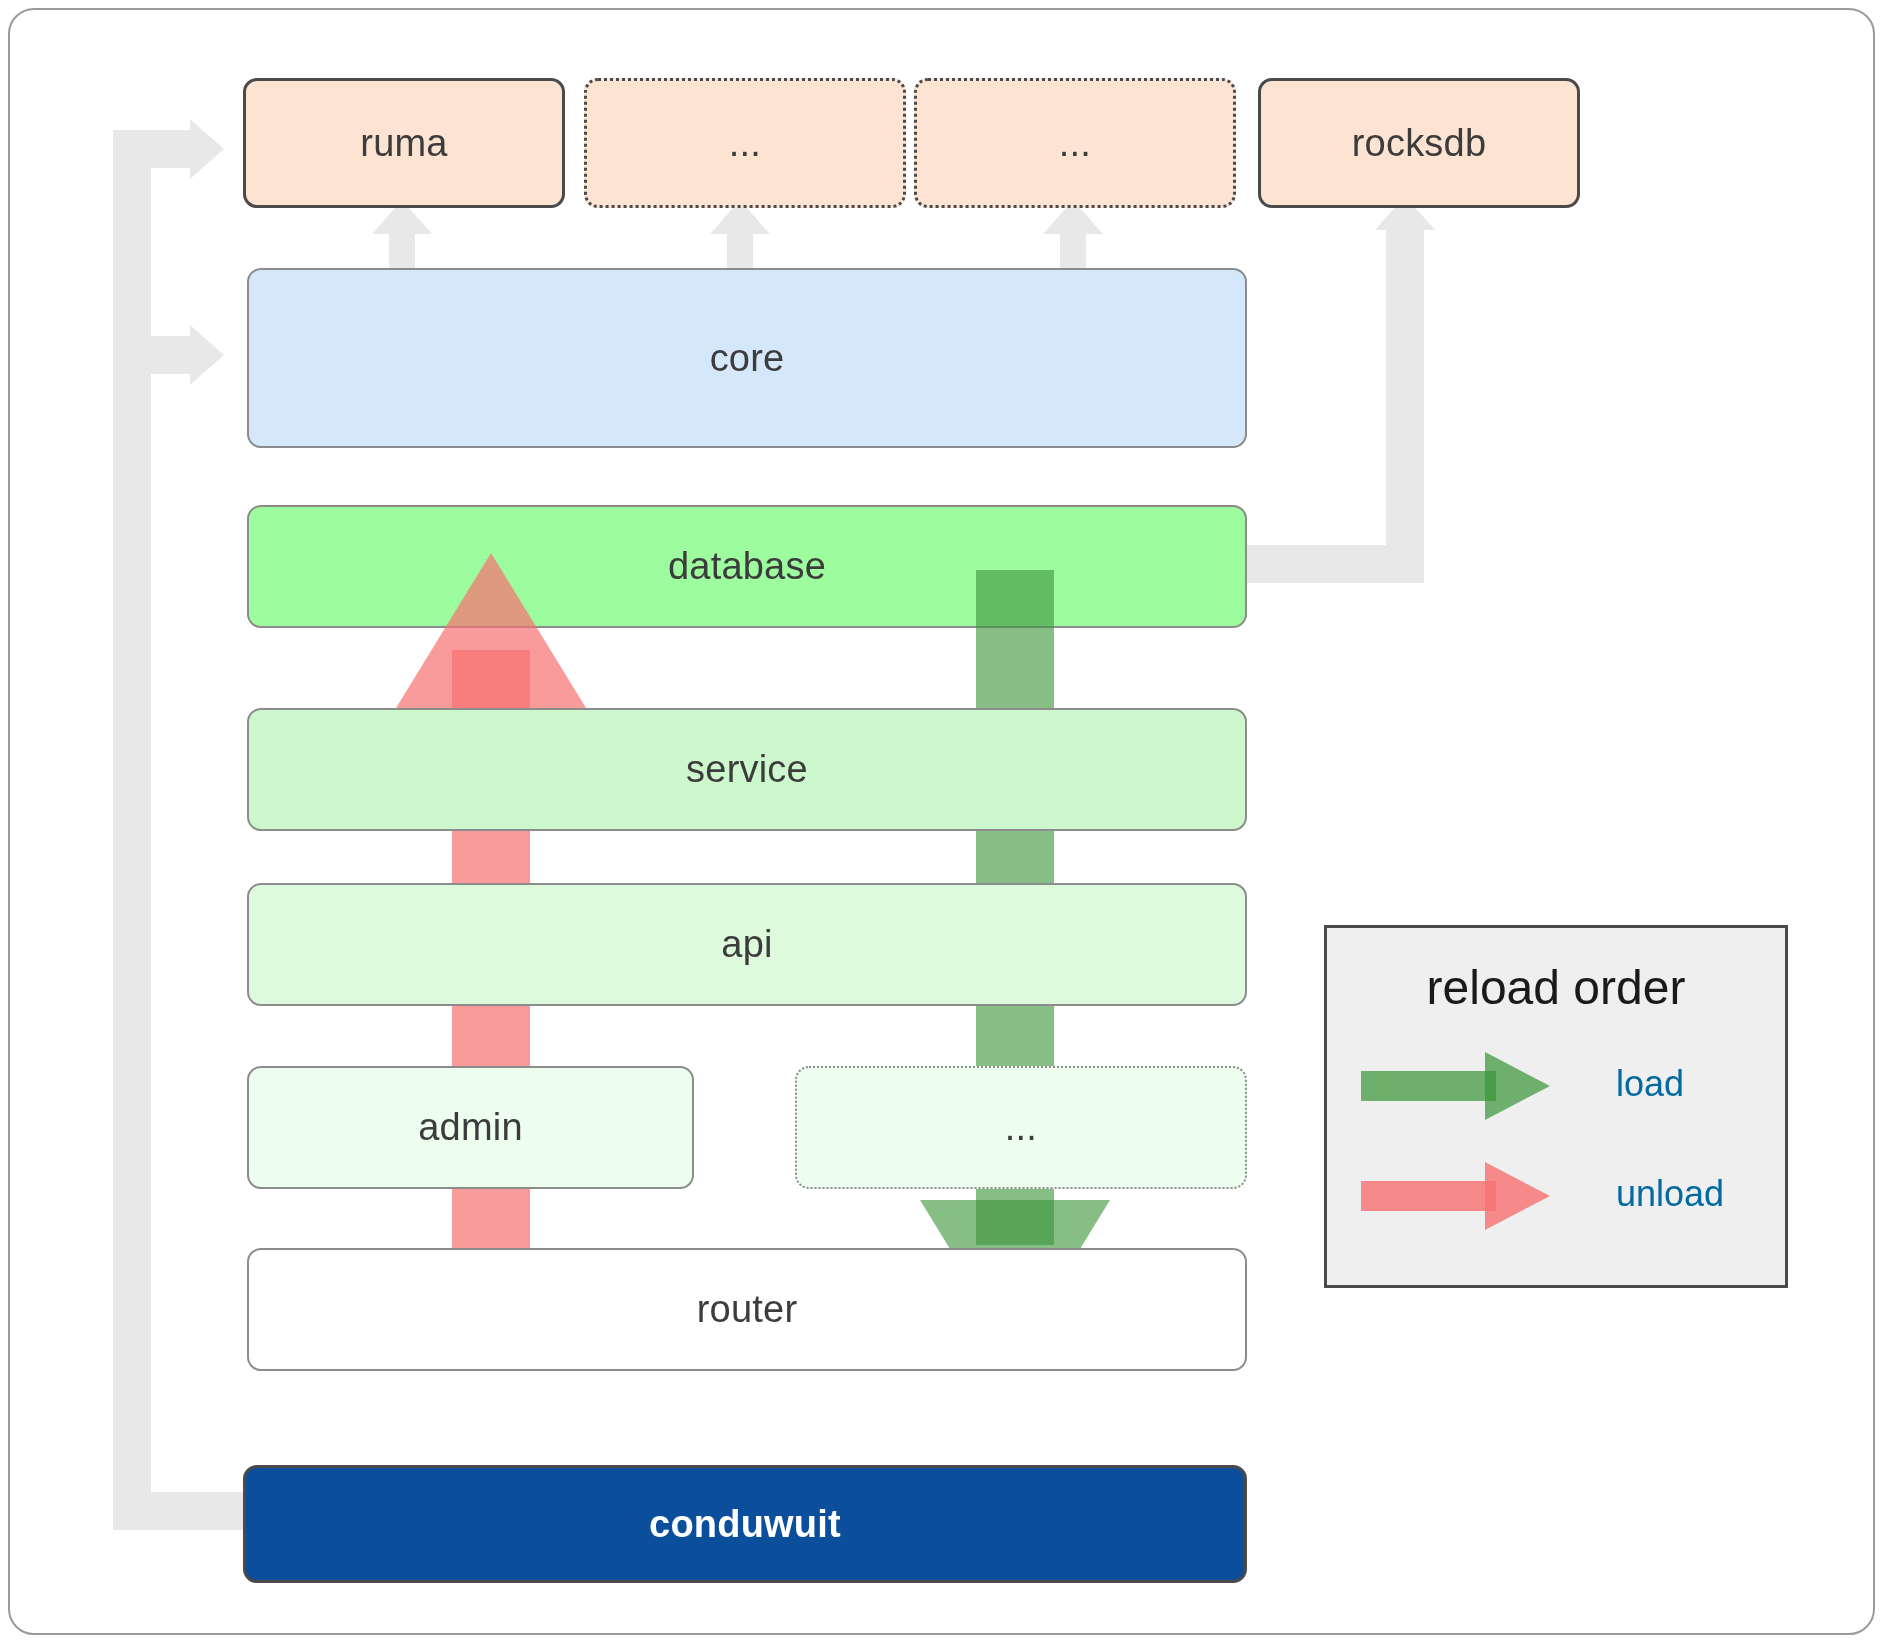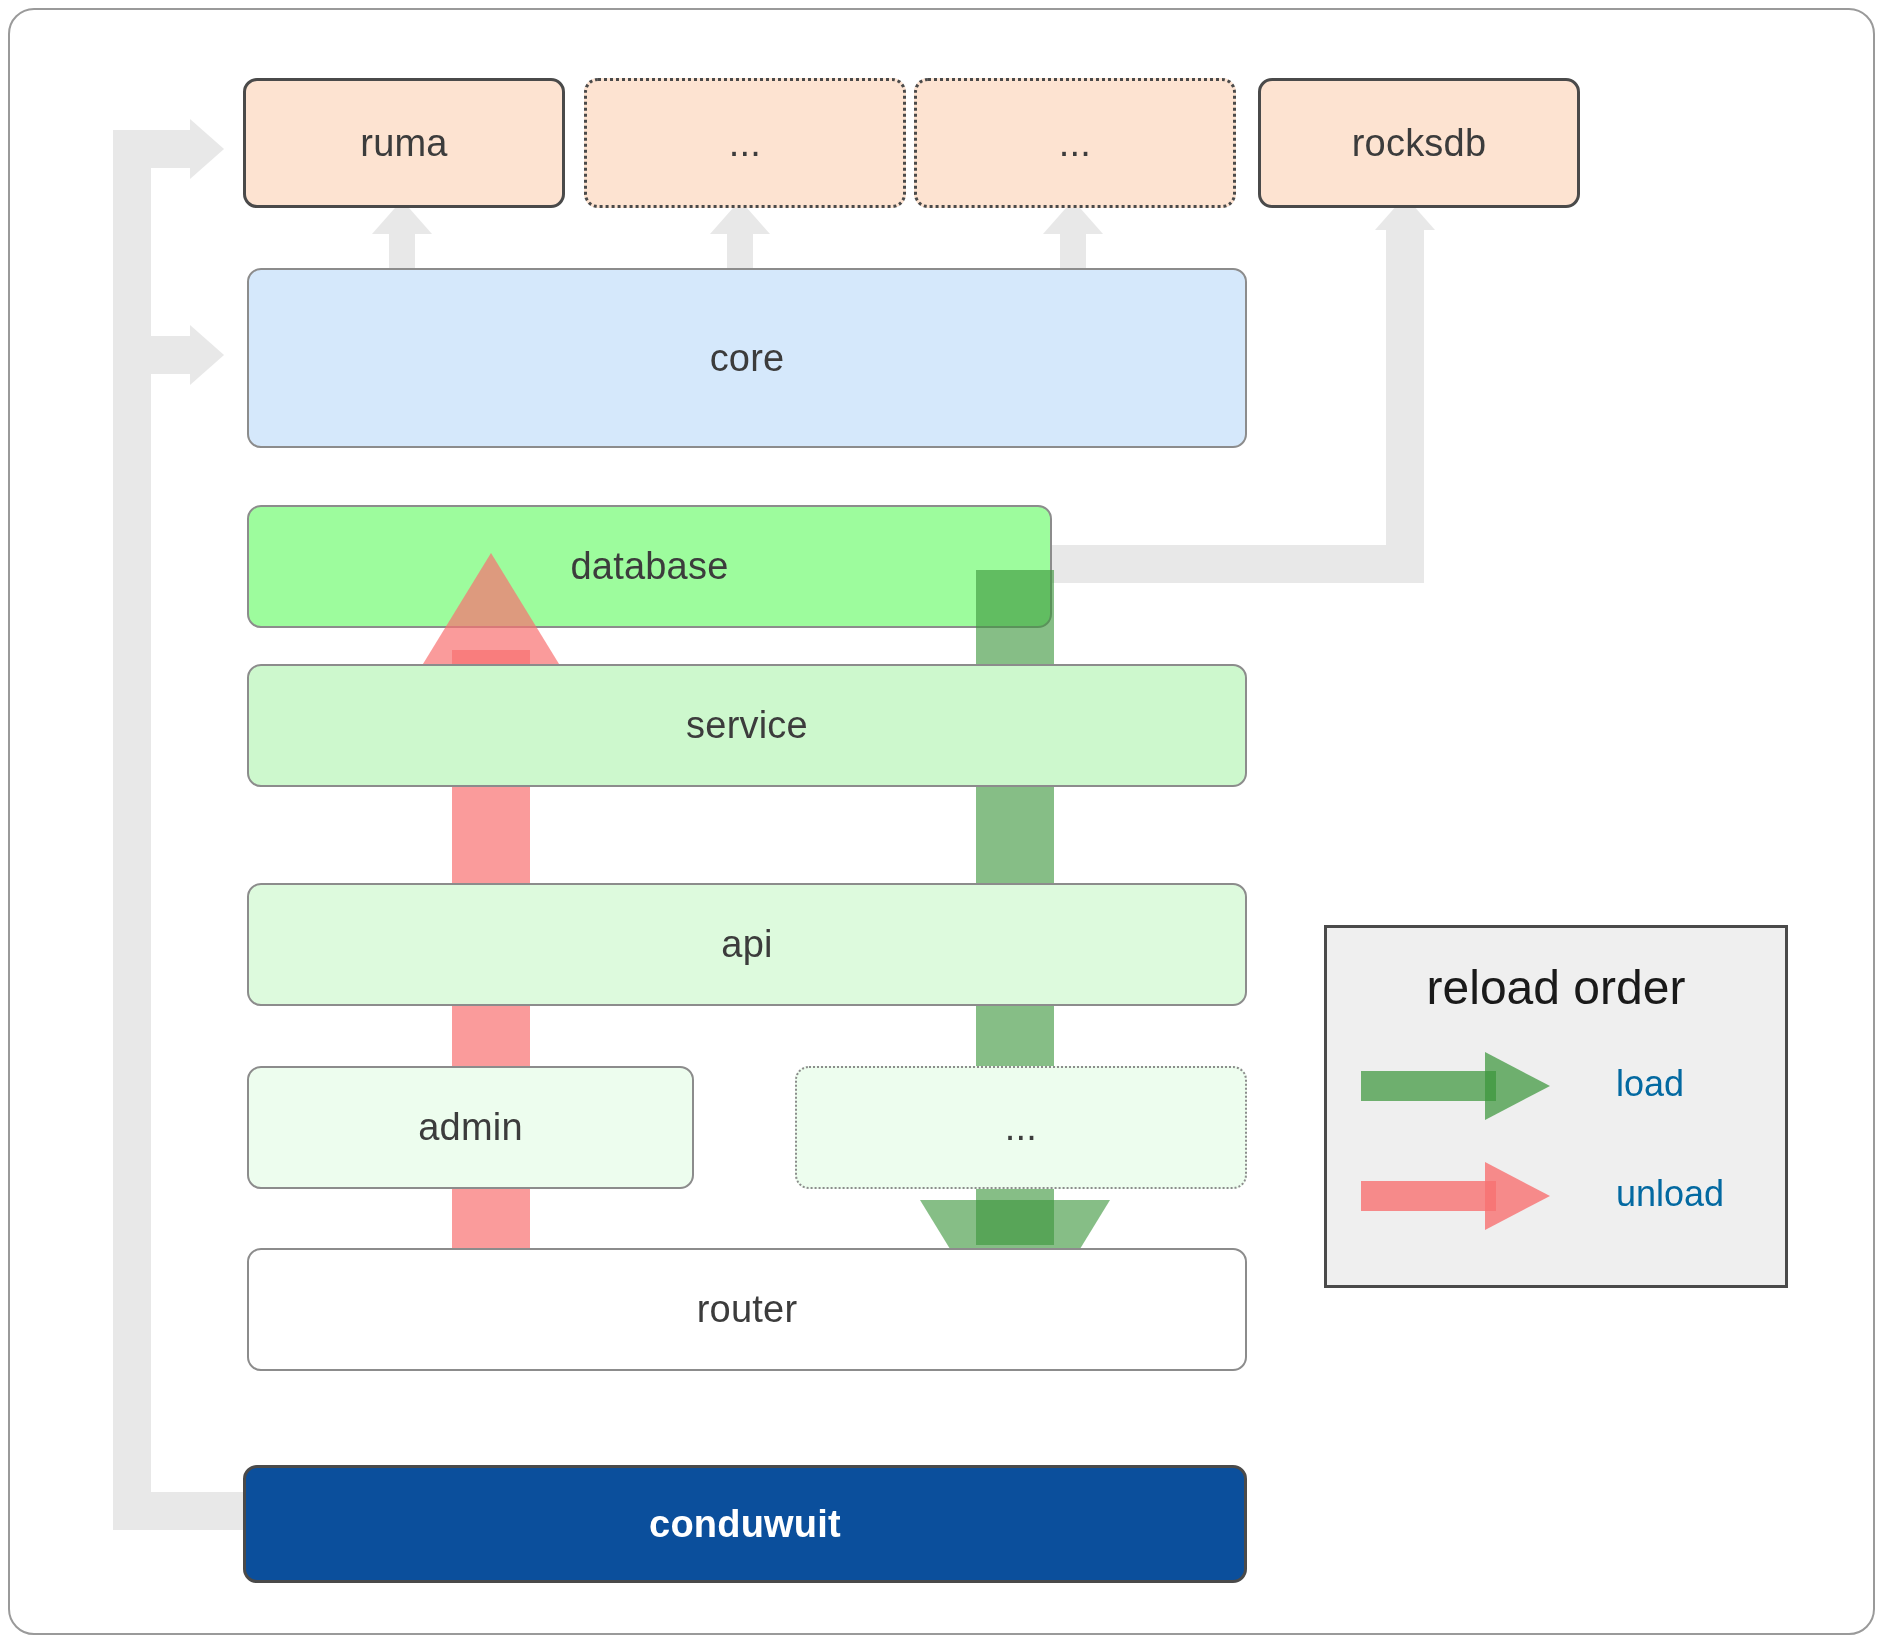--- a/index.html
+++ b/index.html
@@ -178,35 +178,35 @@
   </div>
 
   <div class="node peach solid-dark" style="left:1258px; top:78px; width:322px; height:130px;">
     <span>rocksdb</span>
   </div>
 
   <div class="node blue solid-gray" style="left:247px; top:268px; width:1000px; height:180px;">
     <span>core</span>
   </div>
 
-  <div class="node green-1 solid-gray" style="left:247px; top:505px; width:805px; height:123px;">
+  <div class="node green-1 solid-gray" style="left:247px; top:505px; width:1000px; height:123px;">
     <span>database</span>
   </div>
 
   <div class="flow">
     <div class="flow-shaft unload-shaft" style="left:452px; top:650px; width:78px; height:677px;"></div>
     <div class="flow-head unload-head" style="left:396px; top:553px;"></div>
   </div>
 
   <div class="flow">
     <div class="flow-shaft load-shaft" style="left:976px; top:570px; width:78px; height:675px;"></div>
     <div class="flow-head load-head" style="left:920px; top:1200px;"></div>
   </div>
 
-  <div class="node green-2 solid-gray" style="left:247px; top:664px; width:1000px; height:123px;">
+  <div class="node green-2 solid-gray" style="left:247px; top:708px; width:1000px; height:123px;">
     <span>service</span>
   </div>
 
   <div class="node green-3 solid-gray" style="left:247px; top:883px; width:1000px; height:123px;">
     <span>api</span>
   </div>
 
   <div class="node green-4 solid-gray" style="left:247px; top:1066px; width:447px; height:123px;">
     <span>admin</span>
   </div>

